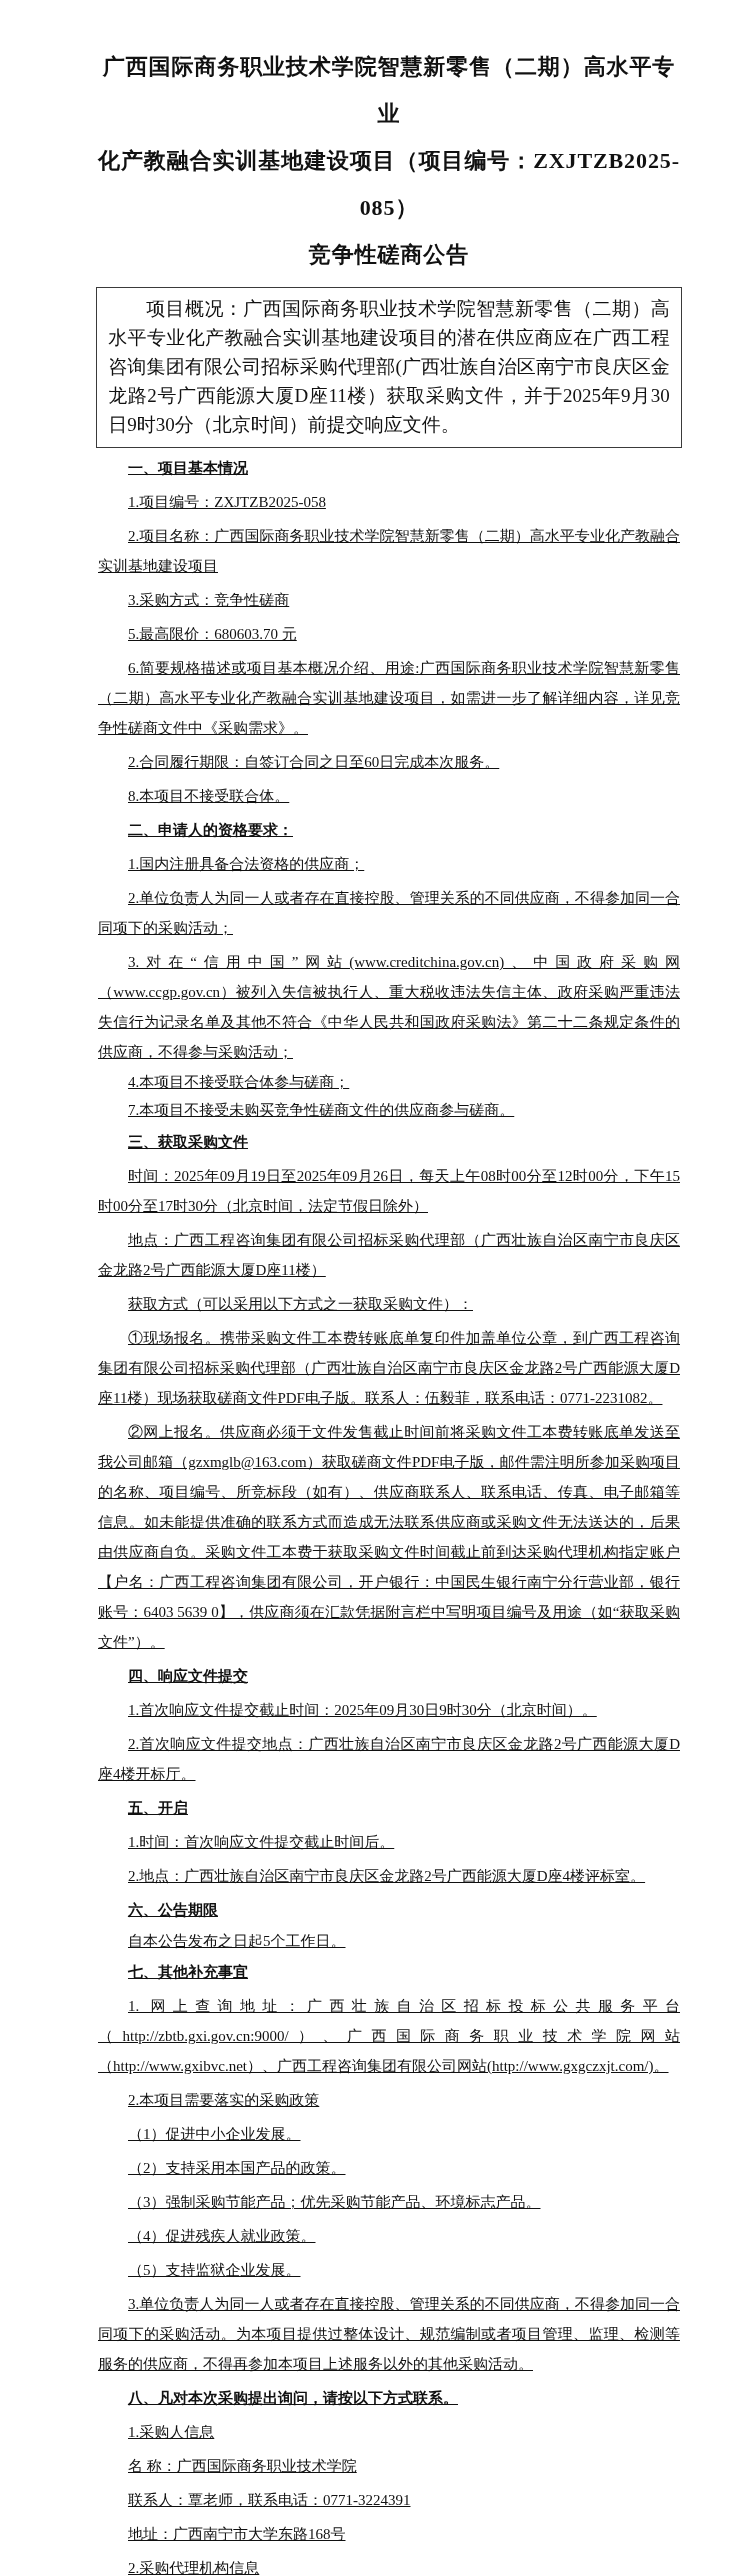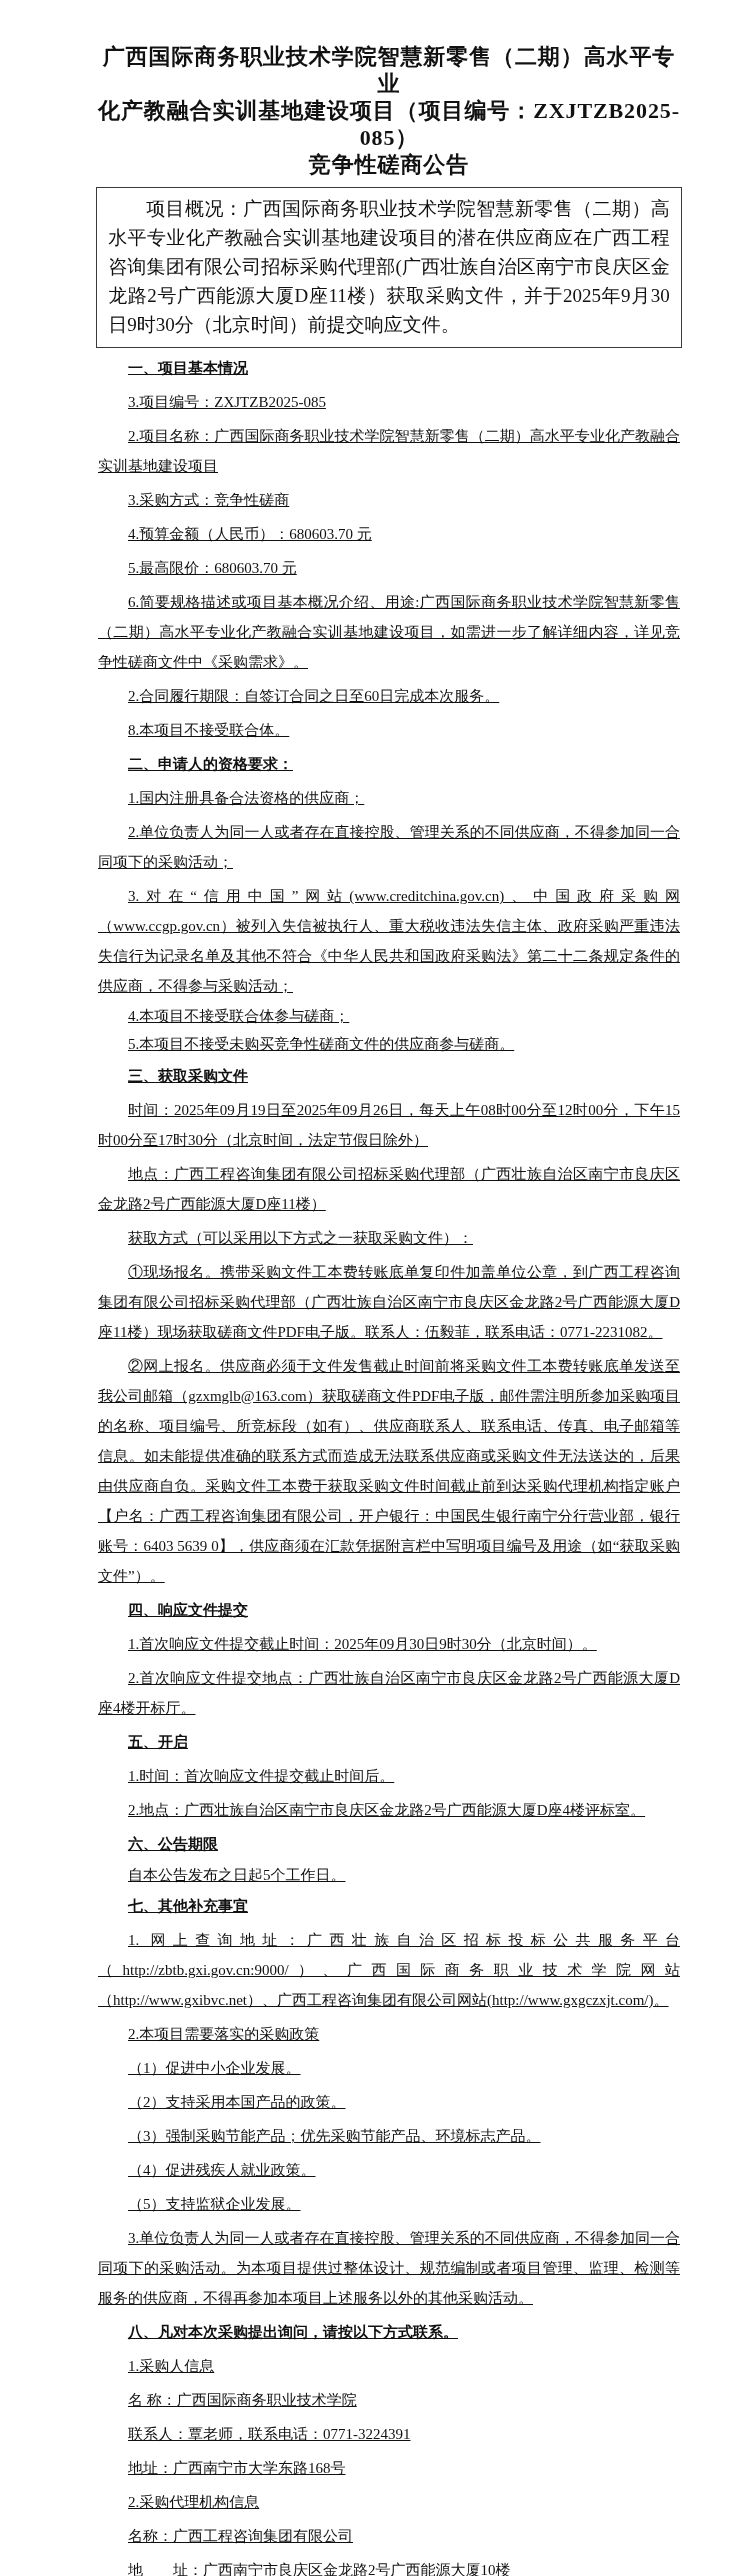--- a/index.html
+++ b/index.html
@@ -7,21 +7,21 @@
     width: 756px;
     min-height: 2576px;
     margin: 0 auto;
     background: #ffffff;
     box-sizing: border-box;
     padding: 43px 72px 38px 94px;
     font-family: "Liberation Serif", "DejaVu Serif", serif;
     color: #111111;
   }
   .title { margin: 0 0 9.4px 0; font-size: 22px; font-weight: bold; text-align: center; }
-  .title .tline { display: block; line-height: 27px; letter-spacing: 0.9px; }
+  .title .tline { display: block; line-height: 47px; letter-spacing: 0.9px; }
   .box {
     border: 1.9px solid #3a3a3a;
     margin: 9.4px 1.9px 5.7px 1.9px;
     padding: 5.7px 11.3px 7.6px 11.3px;
   }
   .box p {
     margin: 0;
     font-size: 19px;
     line-height: 29px;
     text-indent: 2em;
@@ -51,35 +51,34 @@
     <span class="tline">竞争性磋商公告</span>
   </h1>
 
   <div class="box">
     <p>项目概况：广西国际商务职业技术学院智慧新零售（二期）高水平专业化产教融合实训基地建设项目的潜在供应商应在广西工程咨询集团有限公司招标采购代理部(广西壮族自治区南宁市良庆区金龙路2号广西能源大厦D座11楼）获取采购文件，并于2025年9月30日9时30分（北京时间）前提交响应文件。</p>
   </div>
 
   <div class="body">
 
     <h2>一、项目基本情况</h2>
-    <p>3.项目编号：ZXJTZB2025-085</p>
+    <p>1.项目编号：ZXJTZB2025-058</p>
     <p>2.项目名称：广西国际商务职业技术学院智慧新零售（二期）高水平专业化产教融合实训基地建设项目</p>
     <p>3.采购方式：竞争性磋商</p>
-    <p>4.预算金额（人民币）：680603.70 元</p>
     <p>5.最高限价：680603.70 元</p>
     <p>6.简要规格描述或项目基本概况介绍、用途:广西国际商务职业技术学院智慧新零售（二期）高水平专业化产教融合实训基地建设项目，如需进一步了解详细内容，详见竞争性磋商文件中《采购需求》。</p>
     <p>2.合同履行期限：自签订合同之日至60日完成本次服务。</p>
     <p>8.本项目不接受联合体。</p>
 
     <h2>二、申请人的资格要求：</h2>
     <p>1.国内注册具备合法资格的供应商；</p>
     <p>2.单位负责人为同一人或者存在直接控股、管理关系的不同供应商，不得参加同一合同项下的采购活动；</p>
     <p>3.对在“信用中国”网站(www.creditchina.gov.cn)、中国政府采购网（www.ccgp.gov.cn）被列入失信被执行人、重大税收违法失信主体、政府采购严重违法失信行为记录名单及其他不符合《中华人民共和国政府采购法》第二十二条规定条件的供应商，不得参与采购活动；</p>
     <p class="tight">4.本项目不接受联合体参与磋商；</p>
-    <p class="tight">5.本项目不接受未购买竞争性磋商文件的供应商参与磋商。</p>
+    <p class="tight">7.本项目不接受未购买竞争性磋商文件的供应商参与磋商。</p>
 
     <h2>三、获取采购文件</h2>
     <p>时间：2025年09月19日至2025年09月26日，每天上午08时00分至12时00分，下午15时00分至17时30分（北京时间，法定节假日除外）</p>
     <p>地点：广西工程咨询集团有限公司招标采购代理部（广西壮族自治区南宁市良庆区金龙路2号广西能源大厦D座11楼）</p>
     <p>获取方式（可以采用以下方式之一获取采购文件）：</p>
     <p>①现场报名。携带采购文件工本费转账底单复印件加盖单位公章，到广西工程咨询集团有限公司招标采购代理部（广西壮族自治区南宁市良庆区金龙路2号广西能源大厦D座11楼）现场获取磋商文件PDF电子版。联系人：伍毅菲，联系电话：0771-2231082。</p>
     <p>②网上报名。供应商必须于文件发售截止时间前将采购文件工本费转账底单发送至我公司邮箱（gzxmglb@163.com）获取磋商文件PDF电子版，邮件需注明所参加采购项目的名称、项目编号、所竞标段（如有）、供应商联系人、联系电话、传真、电子邮箱等信息。如未能提供准确的联系方式而造成无法联系供应商或采购文件无法送达的，后果由供应商自负。采购文件工本费于获取采购文件时间截止前到达采购代理机构指定账户【户名：广西工程咨询集团有限公司，开户银行：中国民生银行南宁分行营业部，银行账号：6403 5639 0】，供应商须在汇款凭据附言栏中写明项目编号及用途（如“获取采购文件”）。</p>
 
     <h2>四、响应文件提交</h2>
     <p>1.首次响应文件提交截止时间：2025年09月30日9时30分（北京时间）。</p>

